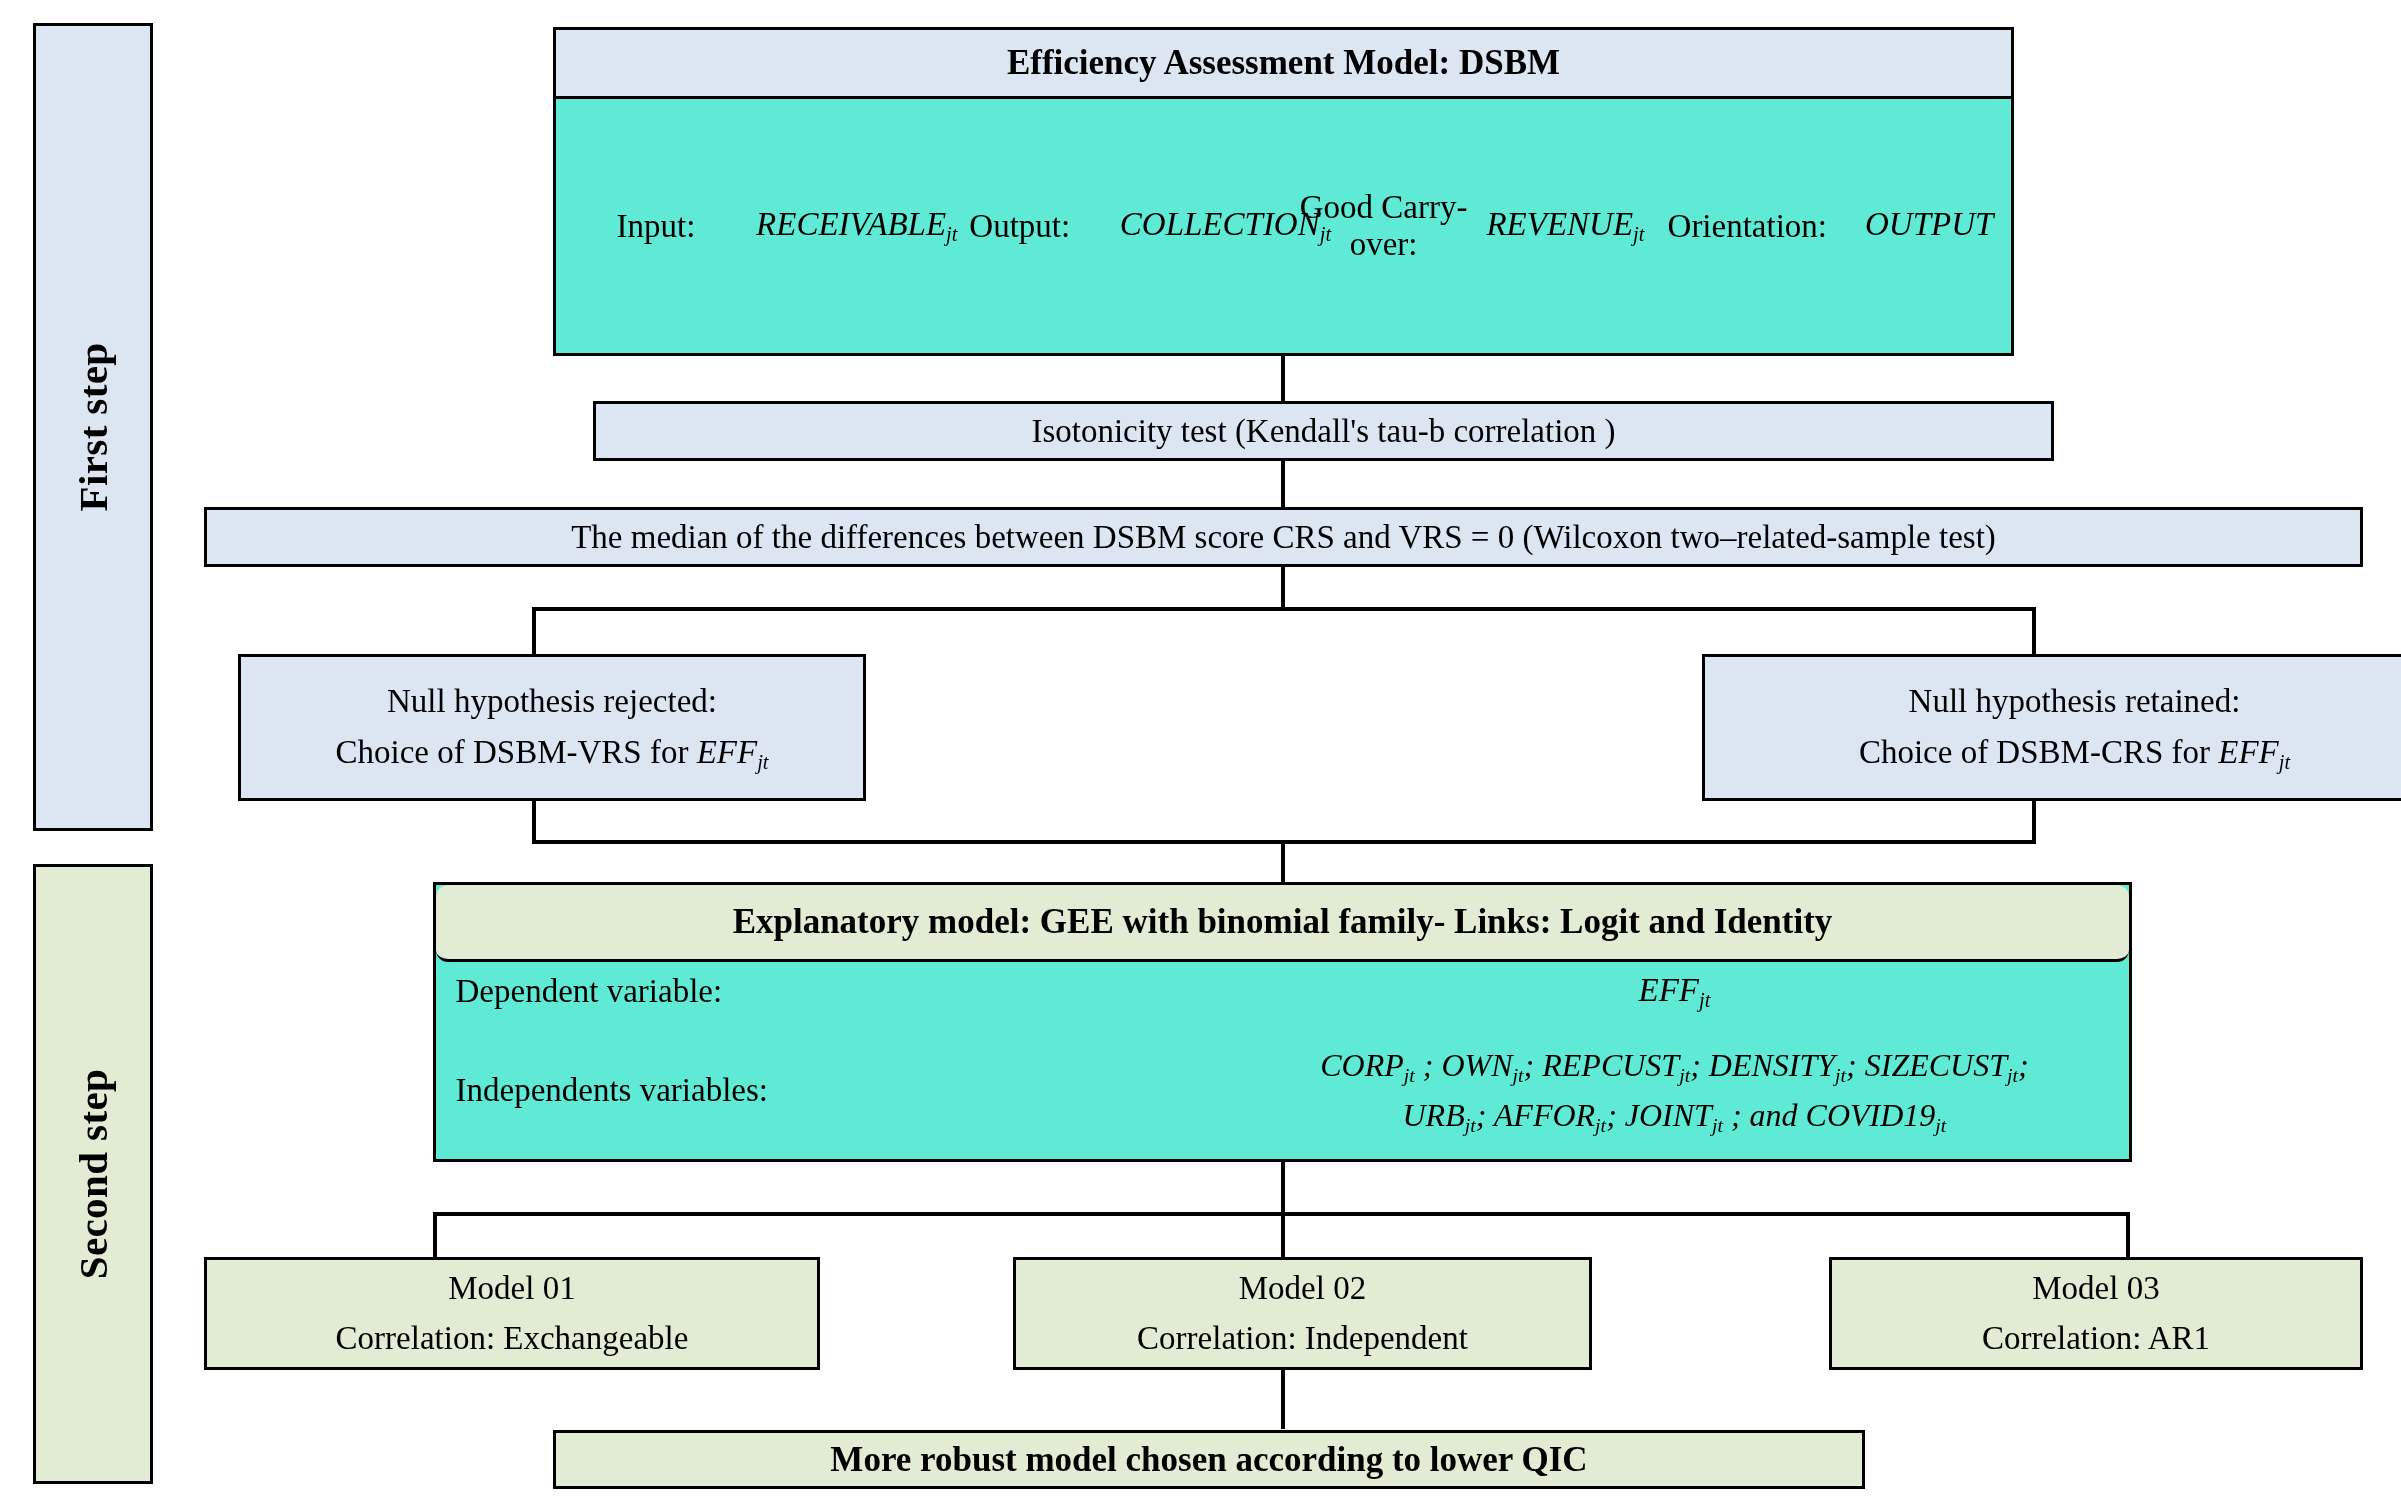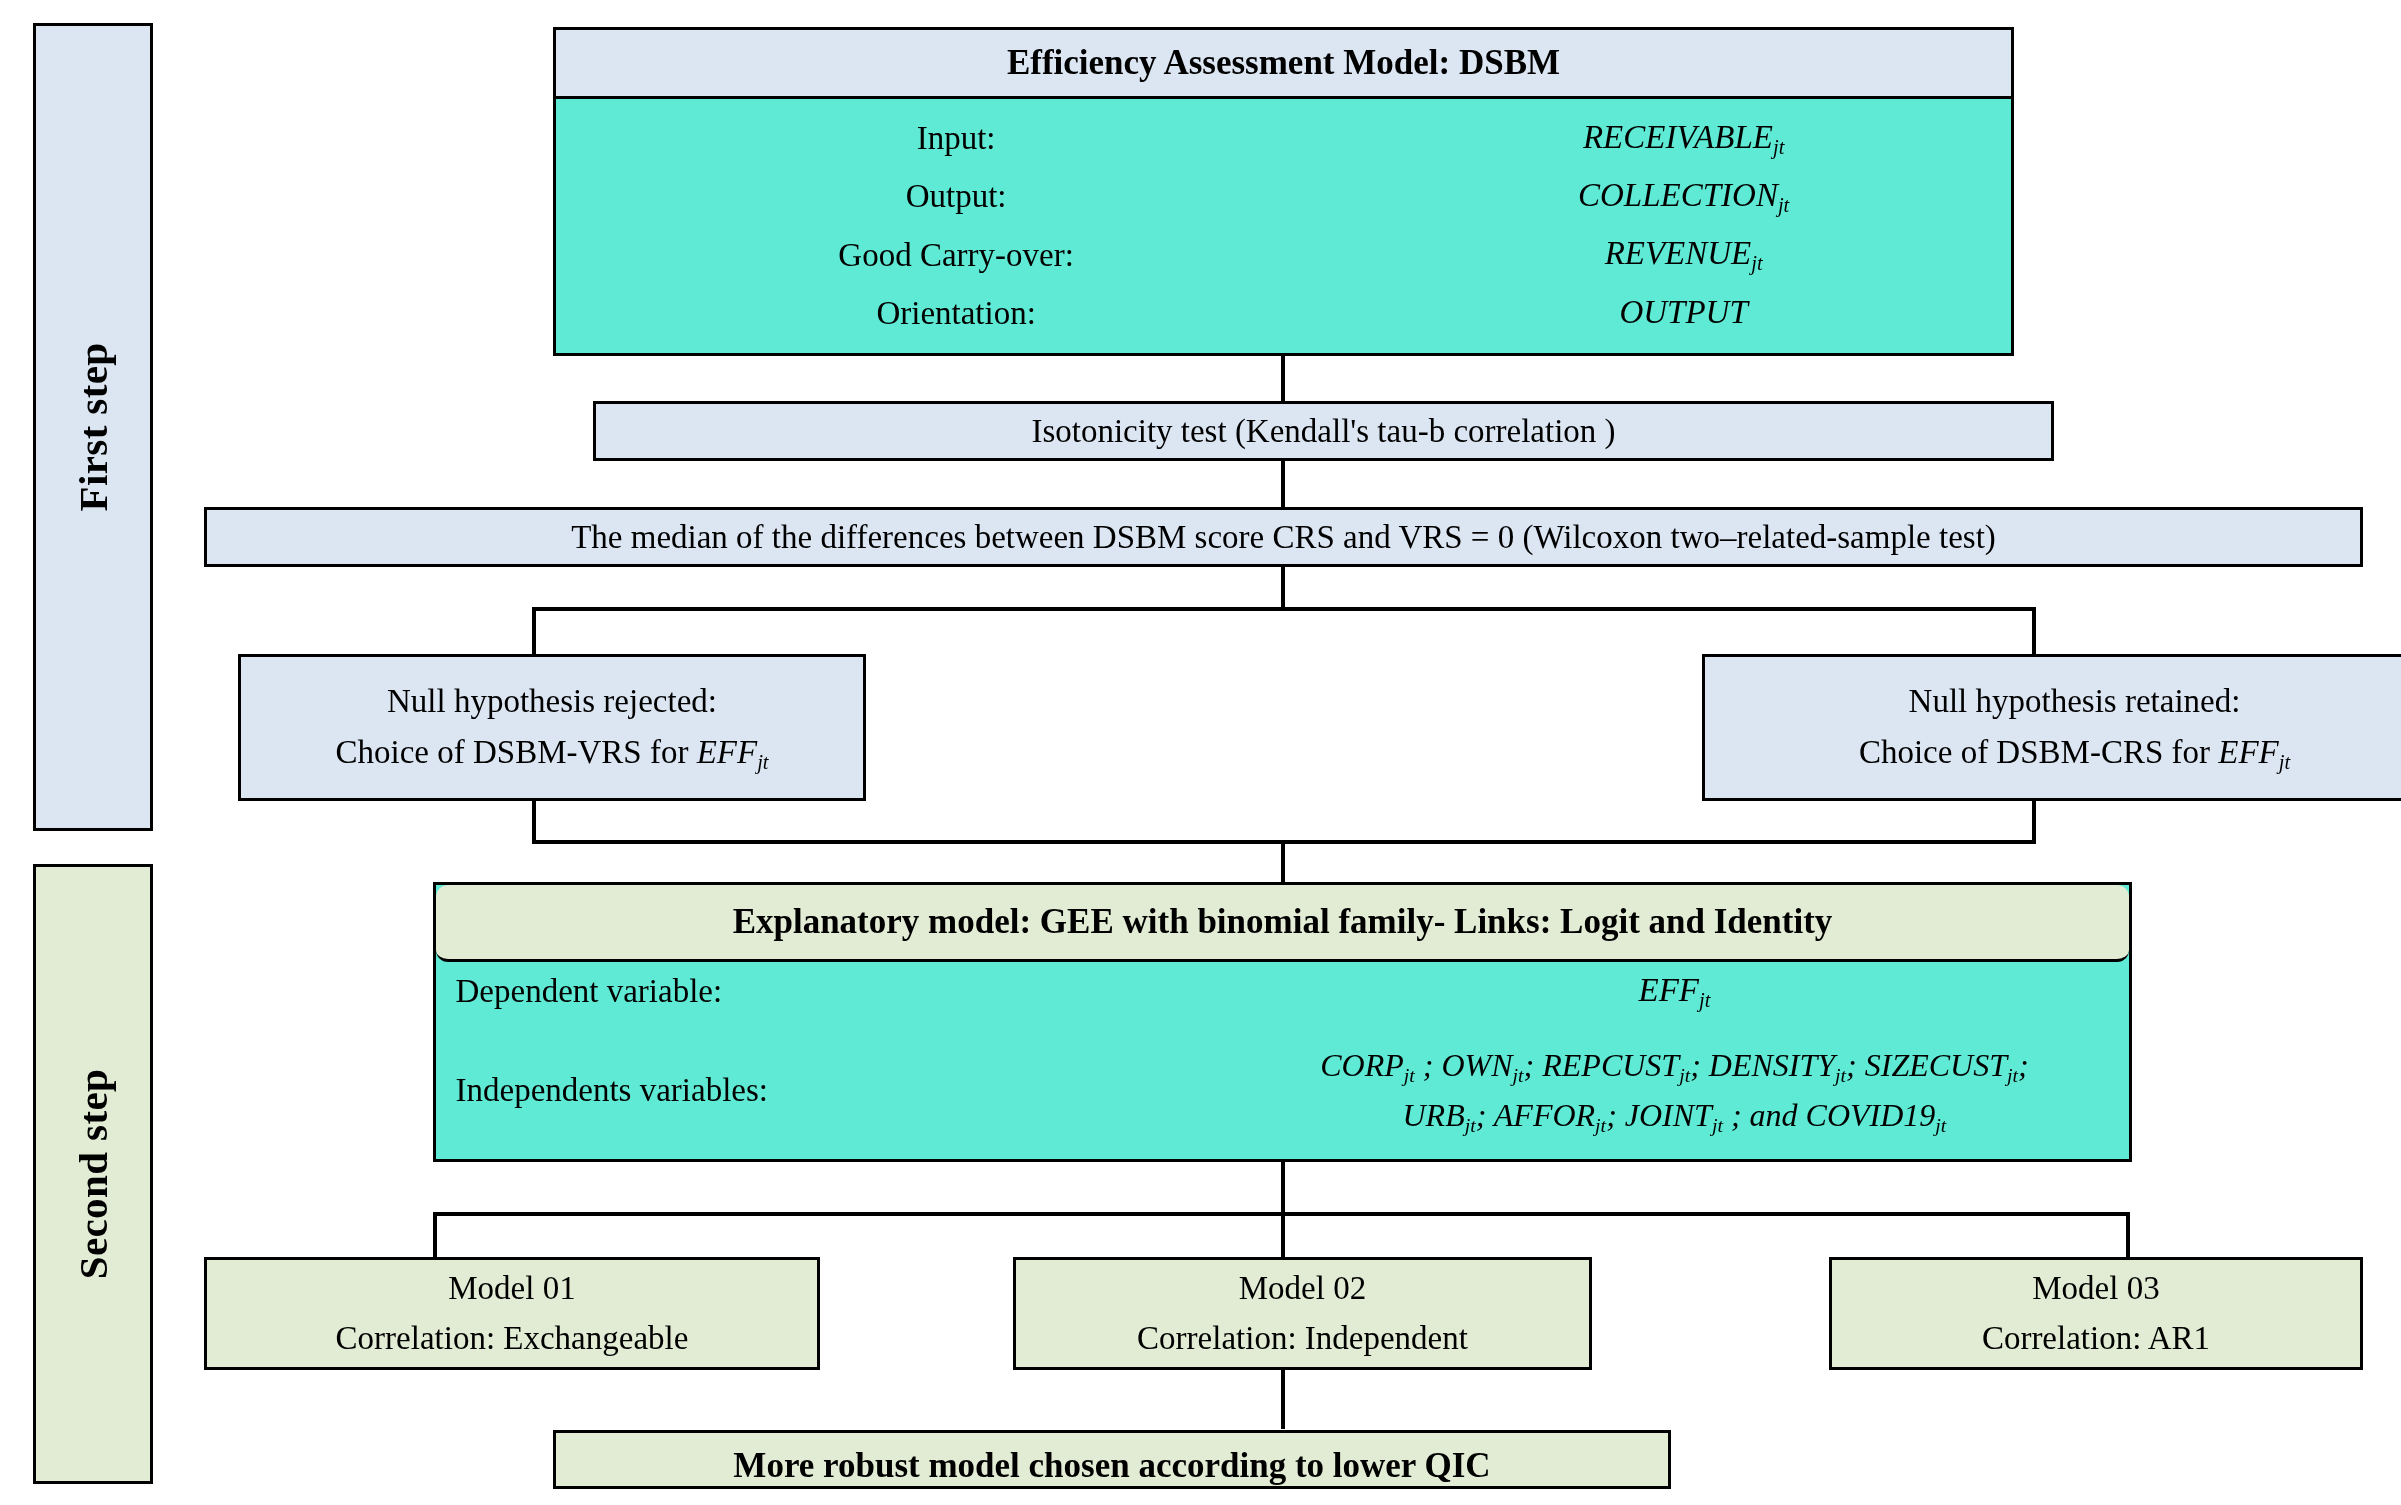--- a/index.html
+++ b/index.html
@@ -70,21 +70,21 @@
 
   <div class="conn" style="left:1281px;top:1161px;width:3.8px;height:54px;"></div>
   <div class="conn" style="left:433px;top:1212px;width:1697px;height:3.8px;"></div>
   <div class="conn" style="left:433px;top:1212px;width:3.8px;height:45px;"></div>
   <div class="conn" style="left:1281px;top:1212px;width:3.8px;height:45px;"></div>
   <div class="conn" style="left:2126px;top:1212px;width:3.8px;height:45px;"></div>
   <div class="conn" style="left:1281px;top:1369px;width:3.8px;height:60px;"></div>
 
   <div class="box grey" style="left:553px;top:27px;width:1461px;height:329px;padding:0;justify-content:flex-start;">
     <div class="hdr blue" style="height:69px;">Efficiency Assessment Model: DSBM</div>
-    <div class="bodytbl" style="top:69px;height:254px;display:flex;flex-direction:column;justify-content:space-around;padding:10.5px 0;">
+    <div class="bodytbl" style="top:69px;height:254px;display:flex;flex-direction:row;justify-content:space-around;padding:10.5px 0;">
       <div class="row">
         <div class="lab" style="width:55%;">Input:</div>
         <div class="val" style="width:45%;">
           <span>RECEIVABLE</span><sub>jt</sub>
         </div>
       </div>
       <div class="row">
         <div class="lab" style="width:55%;">Output:</div>
         <div class="val" style="width:45%;">
           <span>COLLECTION</span><sub>jt</sub>
@@ -169,18 +169,18 @@
   <div class="box green" style="left:1013px;top:1257px;width:579px;height:113px;">
     <div class="mline">Model 02</div>
     <div class="mline">Correlation: Independent</div>
   </div>
 
   <div class="box green" style="left:1829px;top:1257px;width:534px;height:113px;">
     <div class="mline">Model 03</div>
     <div class="mline">Correlation: AR1</div>
   </div>
 
-  <div class="box green" style="left:553px;top:1430px;width:1118px;height:59px;justify-content:flex-end;">
+  <div class="box green" style="left:553px;top:1430px;width:1312px;height:59px;">
     <div class="ctr-bold">More robust model chosen according to lower QIC</div>
   </div>
 
 </div>
 
 
 </body></html>

